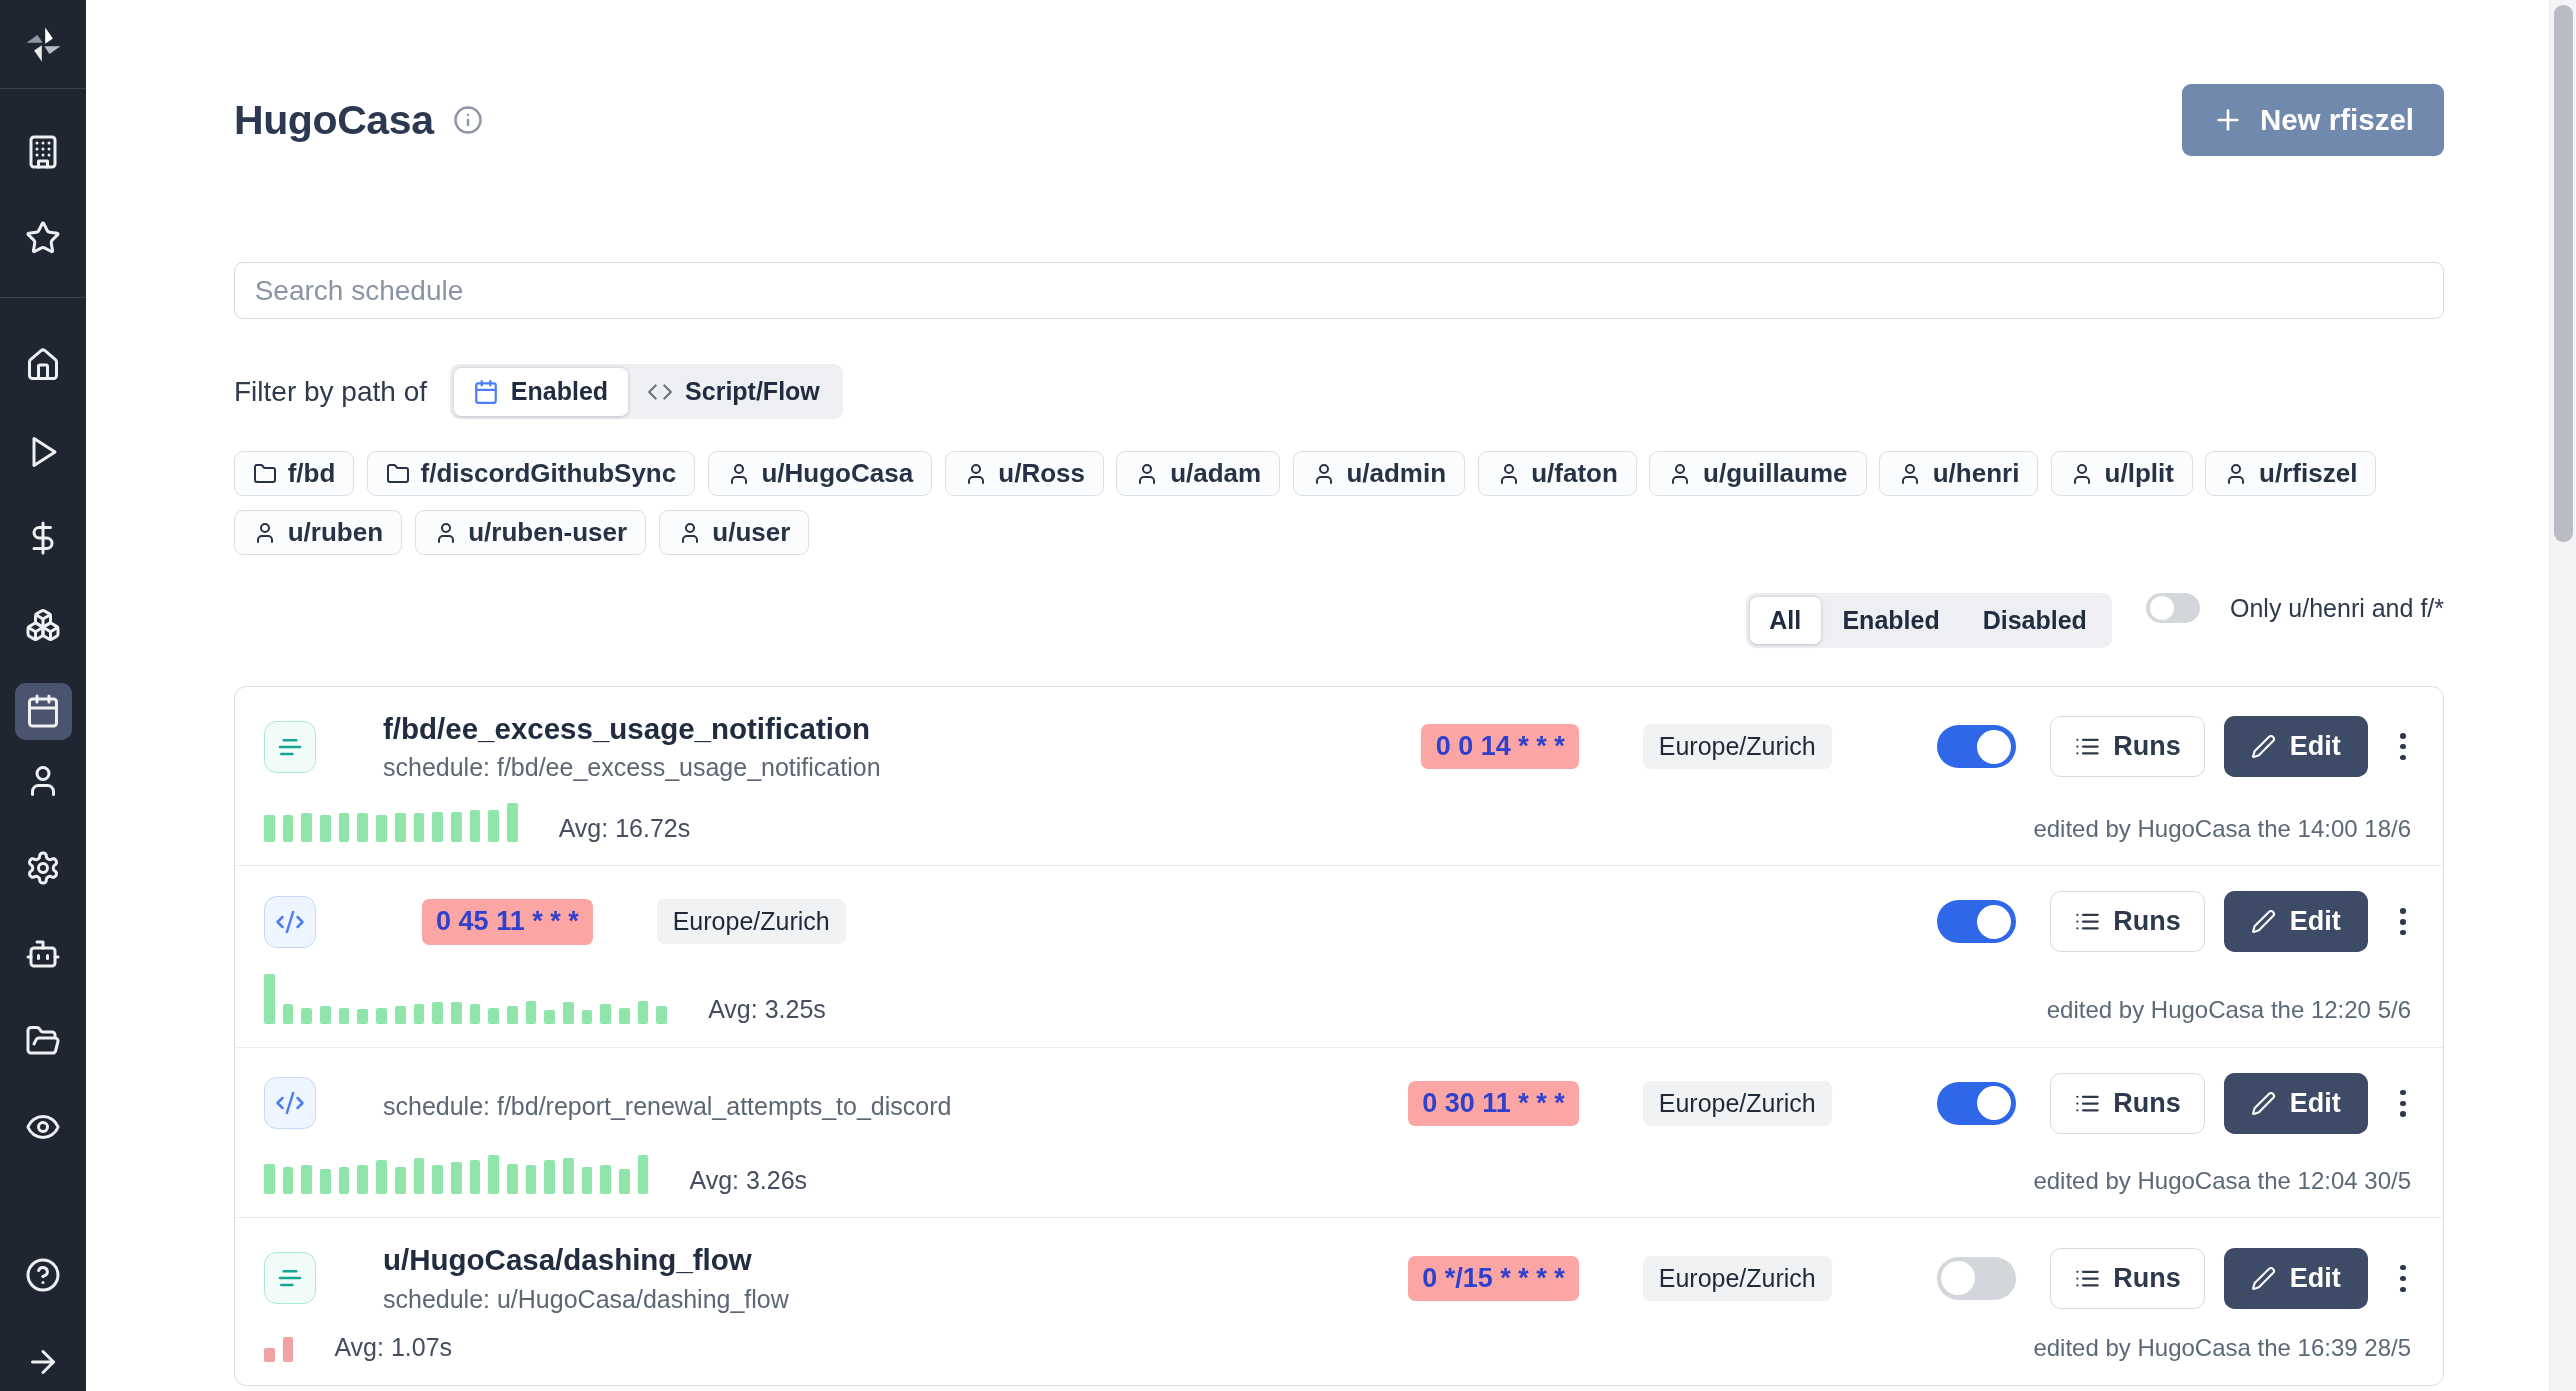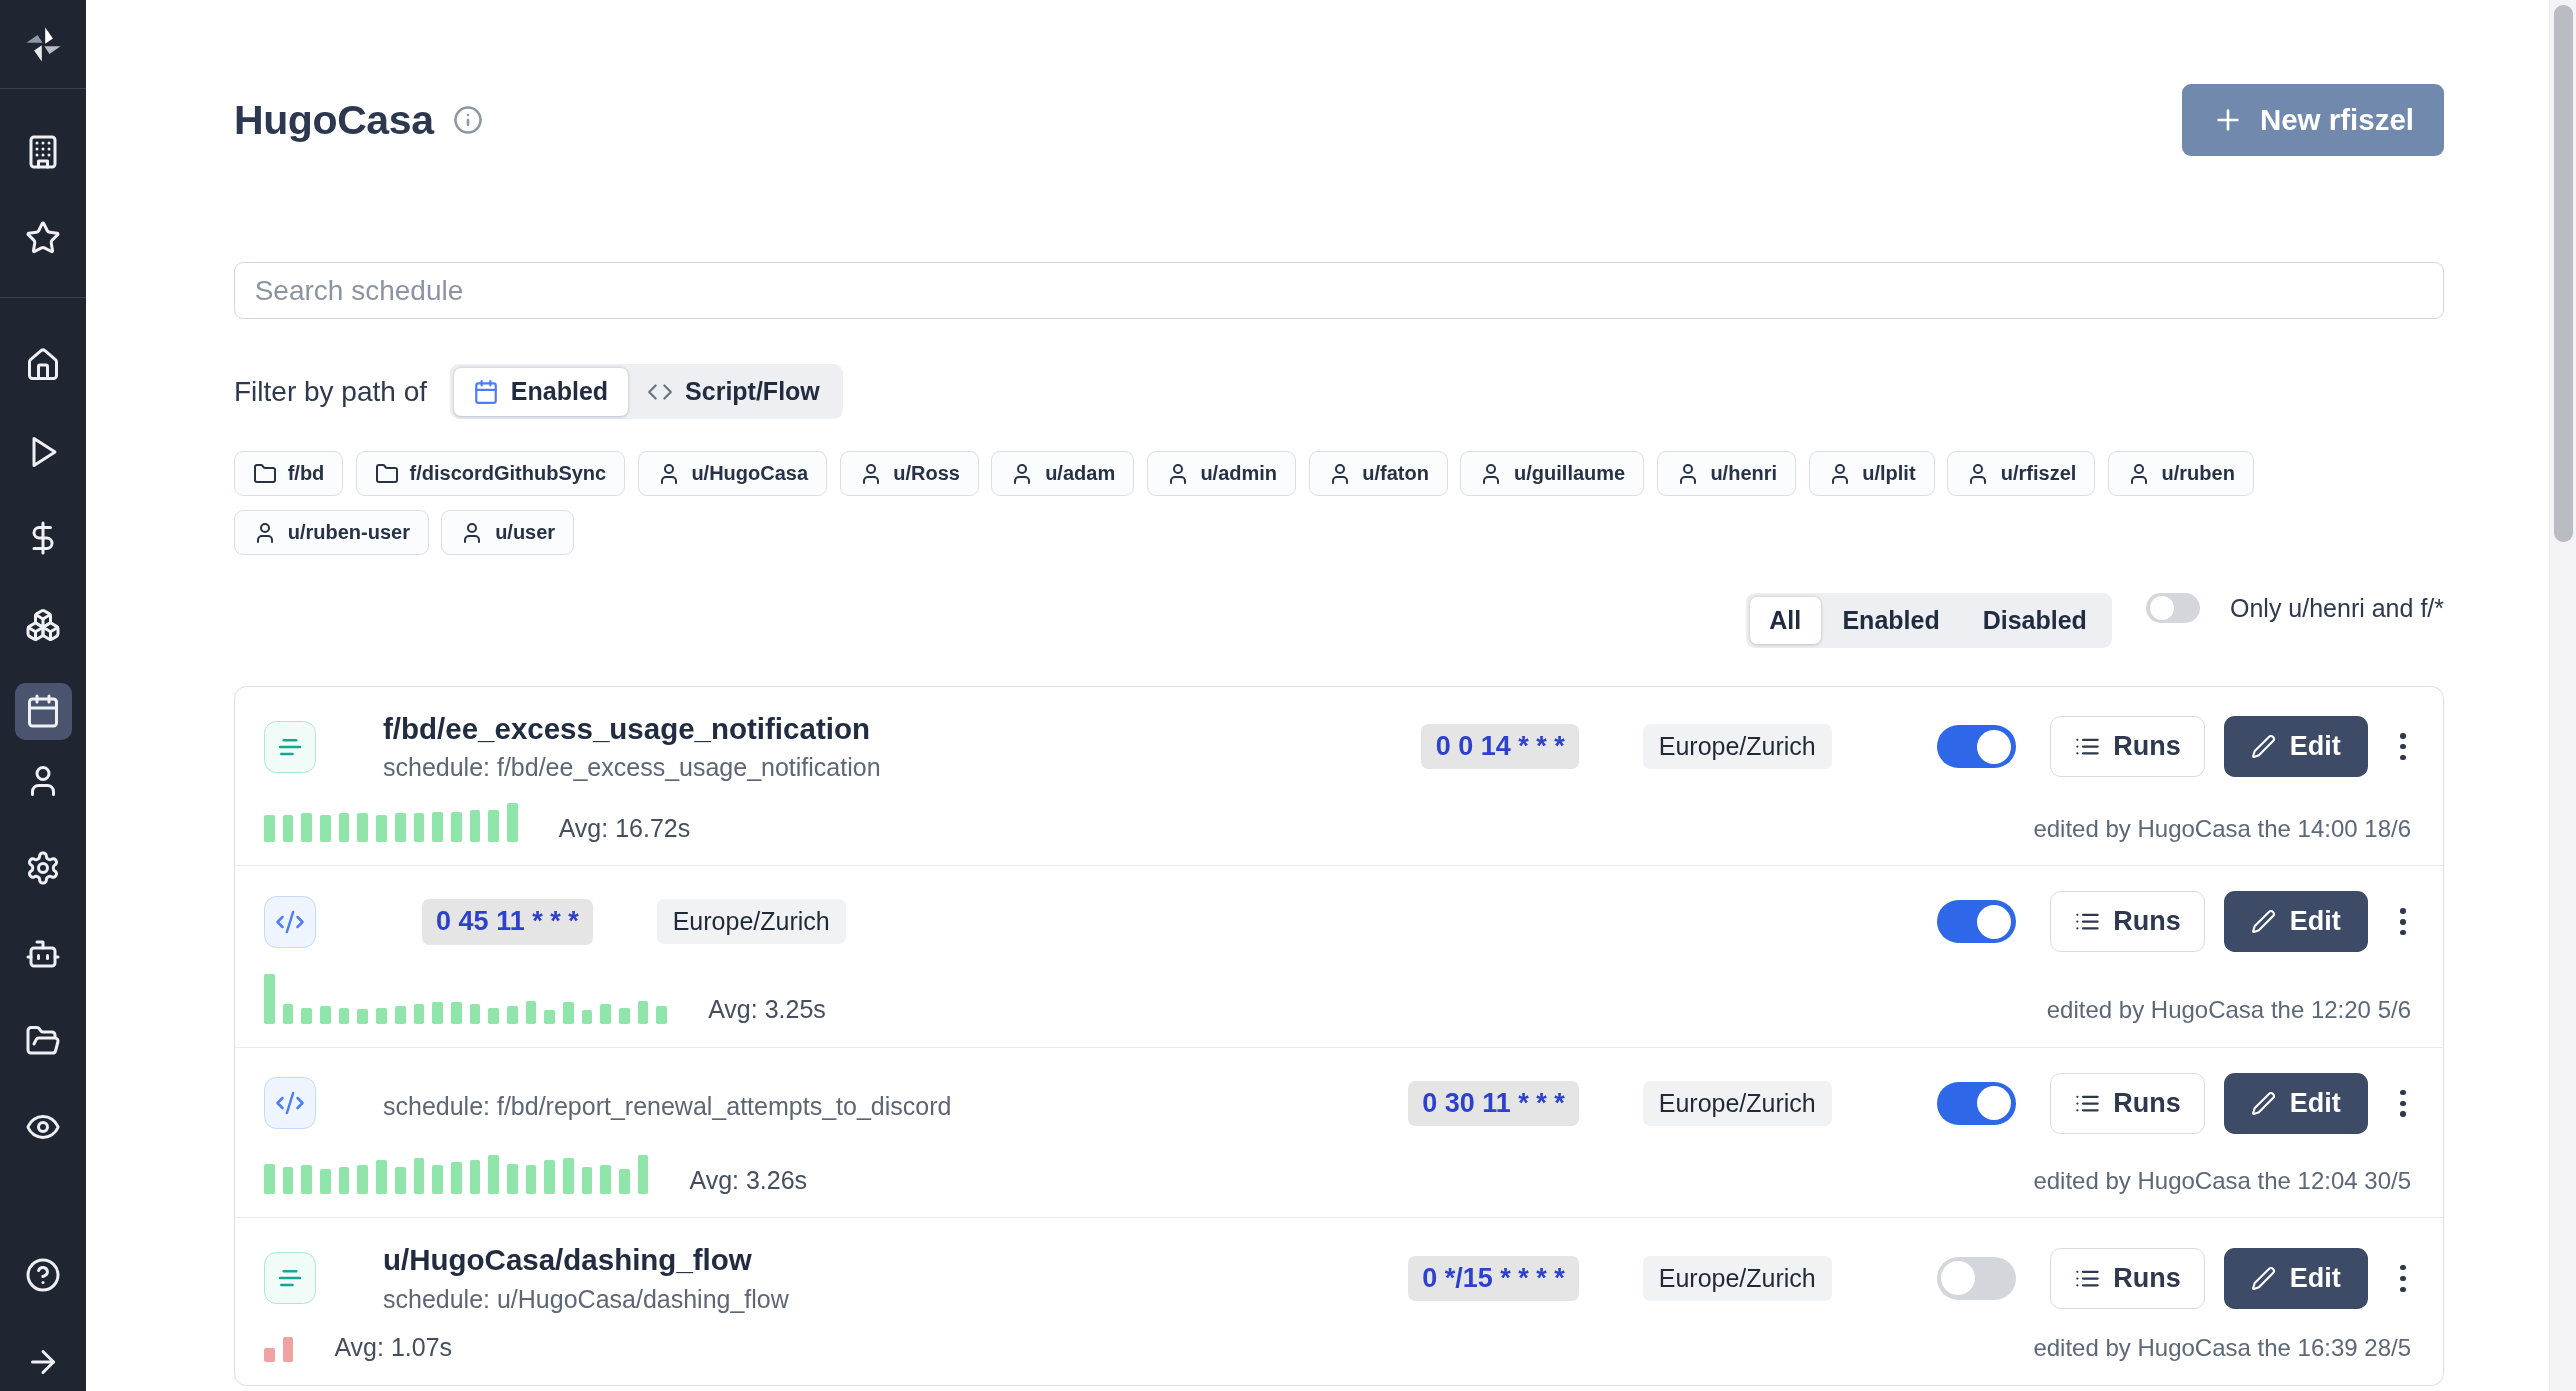--- a/index.html
+++ b/index.html
@@ -37,21 +37,21 @@
   .filter-row { margin-top:45px; display:flex; align-items:center; gap:23px; }
   .filter-label { font-size:28px; color:#2e394d; }
   .seg-group { background:#edeff2; border-radius:9px; padding:3.6px; display:flex; align-items:center; }
   .seg { display:flex; align-items:center; gap:11.6px; height:48px; padding:0 19.7px; border-radius:7.2px; font-size:25px; font-weight:700; color:#222c40; cursor:pointer; background:transparent; border:none; font-family:inherit; }
   .seg.active { background:#ffffff; box-shadow:0 0.9px 3.6px rgba(15,23,42,.22); }
   .seg svg { width:26px; height:26px; }
   .seg .cal-blue { color:#4d7cf7; }
   .seg .code-gray { color:#6b7280; }
 
   .chips { margin-top:32px; display:flex; flex-wrap:wrap; gap:14.3px 12.5px; width:100%; }
-  .chip { display:flex; align-items:center; gap:10.7px; height:45px; padding:0 18px; background:#fbfcfd; border:1.8px solid #dbdee3; border-radius:9px; font-size:20px; font-weight:700; color:#273246; cursor:pointer; font-family:inherit; }
+  .chip { display:flex; align-items:center; gap:10.7px; height:45px; padding:0 18px; background:#fbfcfd; border:1.8px solid #dbdee3; border-radius:9px; font-size:26px; font-weight:700; color:#273246; cursor:pointer; font-family:inherit; }
   .chip svg { width:24px; height:24px; }
 
   .state-row { margin-top:38px; display:flex; align-items:flex-start; justify-content:flex-end; gap:34px; }
   .state-group .seg { font-weight:600; padding:0 21.5px; height:47px; }
   .state-group .seg.active { padding:0 19.7px; }
   .toggle-wrap { display:flex; align-items:center; gap:30px; }
   .switch-sm { width:54px; height:29.5px; border-radius:894px; background:#d3d6db; position:relative; cursor:pointer; border:none; }
   .switch-sm .knob { position:absolute; top:2.7px; left:3.6px; width:24px; height:24px; background:#fff; border-radius:50%; }
   .toggle-label { font-size:25px; color:#2e394d; }
 
@@ -61,21 +61,21 @@
   .row + .row { border-top:1.8px solid #e9ebee; }
   .row-top { display:flex; align-items:center;gap:44px; }
   .type-ic { width:52px; height:52px; border-radius:12.5px; border:1.8px solid; display:flex; align-items:center; justify-content:center; flex:0 0 52px; }
   .type-ic svg { width:30px; height:30px; }
   .type-ic.flow { background:#f1fcf8; border-color:#a9e8d8; color:#17a593; }
   .type-ic.code { background:#eef5fe; border-color:#c5d9fb; color:#4e7df6; }
   .titles { flex:1; margin-left:23px; min-width:0; }
   .row-title { font-size:29.5px; font-weight:700; color:#222c40; }
   .row-sub { font-size:25px; color:#5d6675; margin-top:7.2px; }
   .col-cron { width:233px; display:flex; justify-content:flex-end; }
-  .cron-badge { background:#e5e5e5; color:#2d41cc; font-weight:700; font-size:27px; border-radius:7.2px; padding:7.2px 14.3px; white-space:nowrap; }
+  .cron-badge { background:#fca5a5; color:#2d41cc; font-weight:700; font-size:27px; border-radius:7.2px; padding:7.2px 14.3px; white-space:nowrap; }
   .col-tz { width:250px; margin-left:19.7px; }
   .tz-badge { display:inline-block; background:#f1f2f4; color:#1f2937; font-size:25px; border-radius:7.2px; padding:8px 16px; white-space:nowrap; }
   .controls { display:flex; align-items:center; margin-left:auto; }
   .switch-lg { width:79px; height:43px; border-radius:894px; position:relative; border:none; cursor:pointer; }
   .switch-lg.on { background:#2e68e8; } .switch-lg.on .knob { right:4.5px; }
   .switch-lg.off { background:#d3d6db; } .switch-lg.off .knob { left:4.5px; }
   .switch-lg .knob { position:absolute; top:4.5px; width:34px; height:34px; border-radius:50%; background:#fff; }
   .btn-runs { display:flex; align-items:center; gap:12.5px; height:61px; padding:0 23px; margin-left:34px; background:#fff; border:1.8px solid #d6d9de; border-radius:10.7px; font-size:27px; font-weight:700; color:#2e394d; cursor:pointer; font-family:inherit; }
   .btn-runs svg { width:27px; height:27px; }
   .btn-edit { display:flex; align-items:center; gap:13.4px; height:61px; padding:0 27px; margin-left:19.7px; background:#3e4b66; border:none; border-radius:10.7px; font-size:27px; font-weight:700; color:#ffffff; cursor:pointer; font-family:inherit; }

